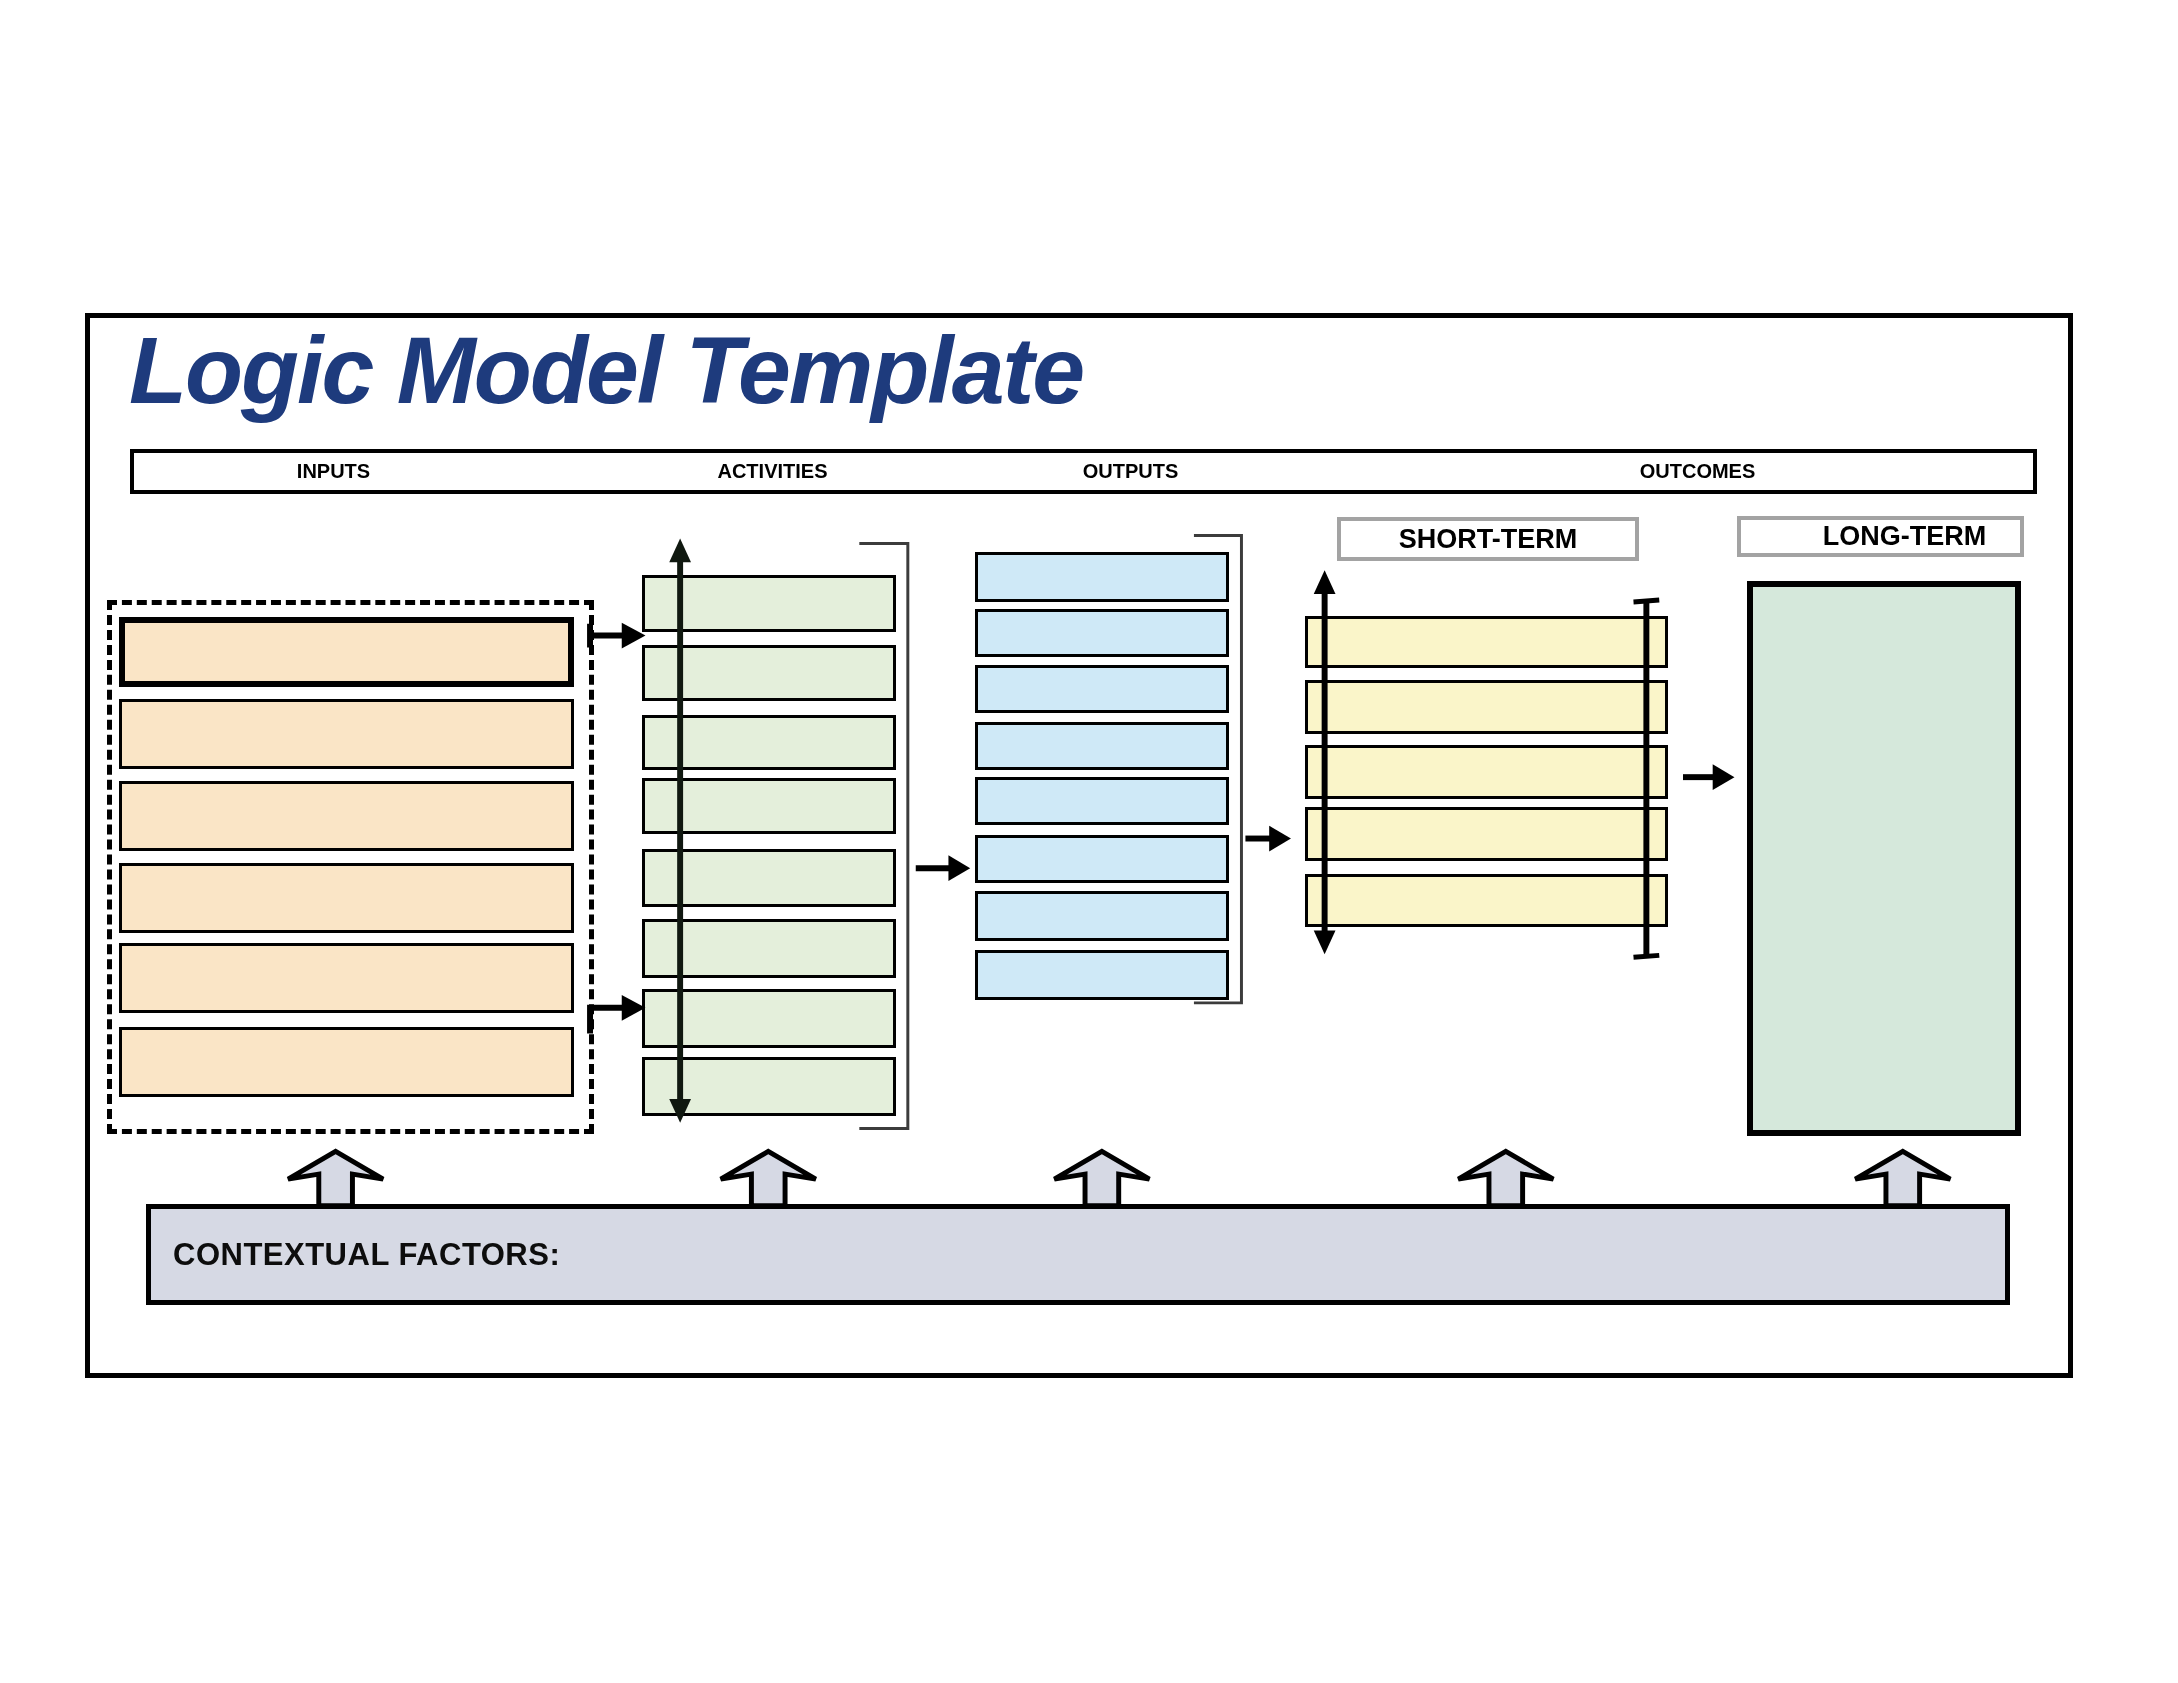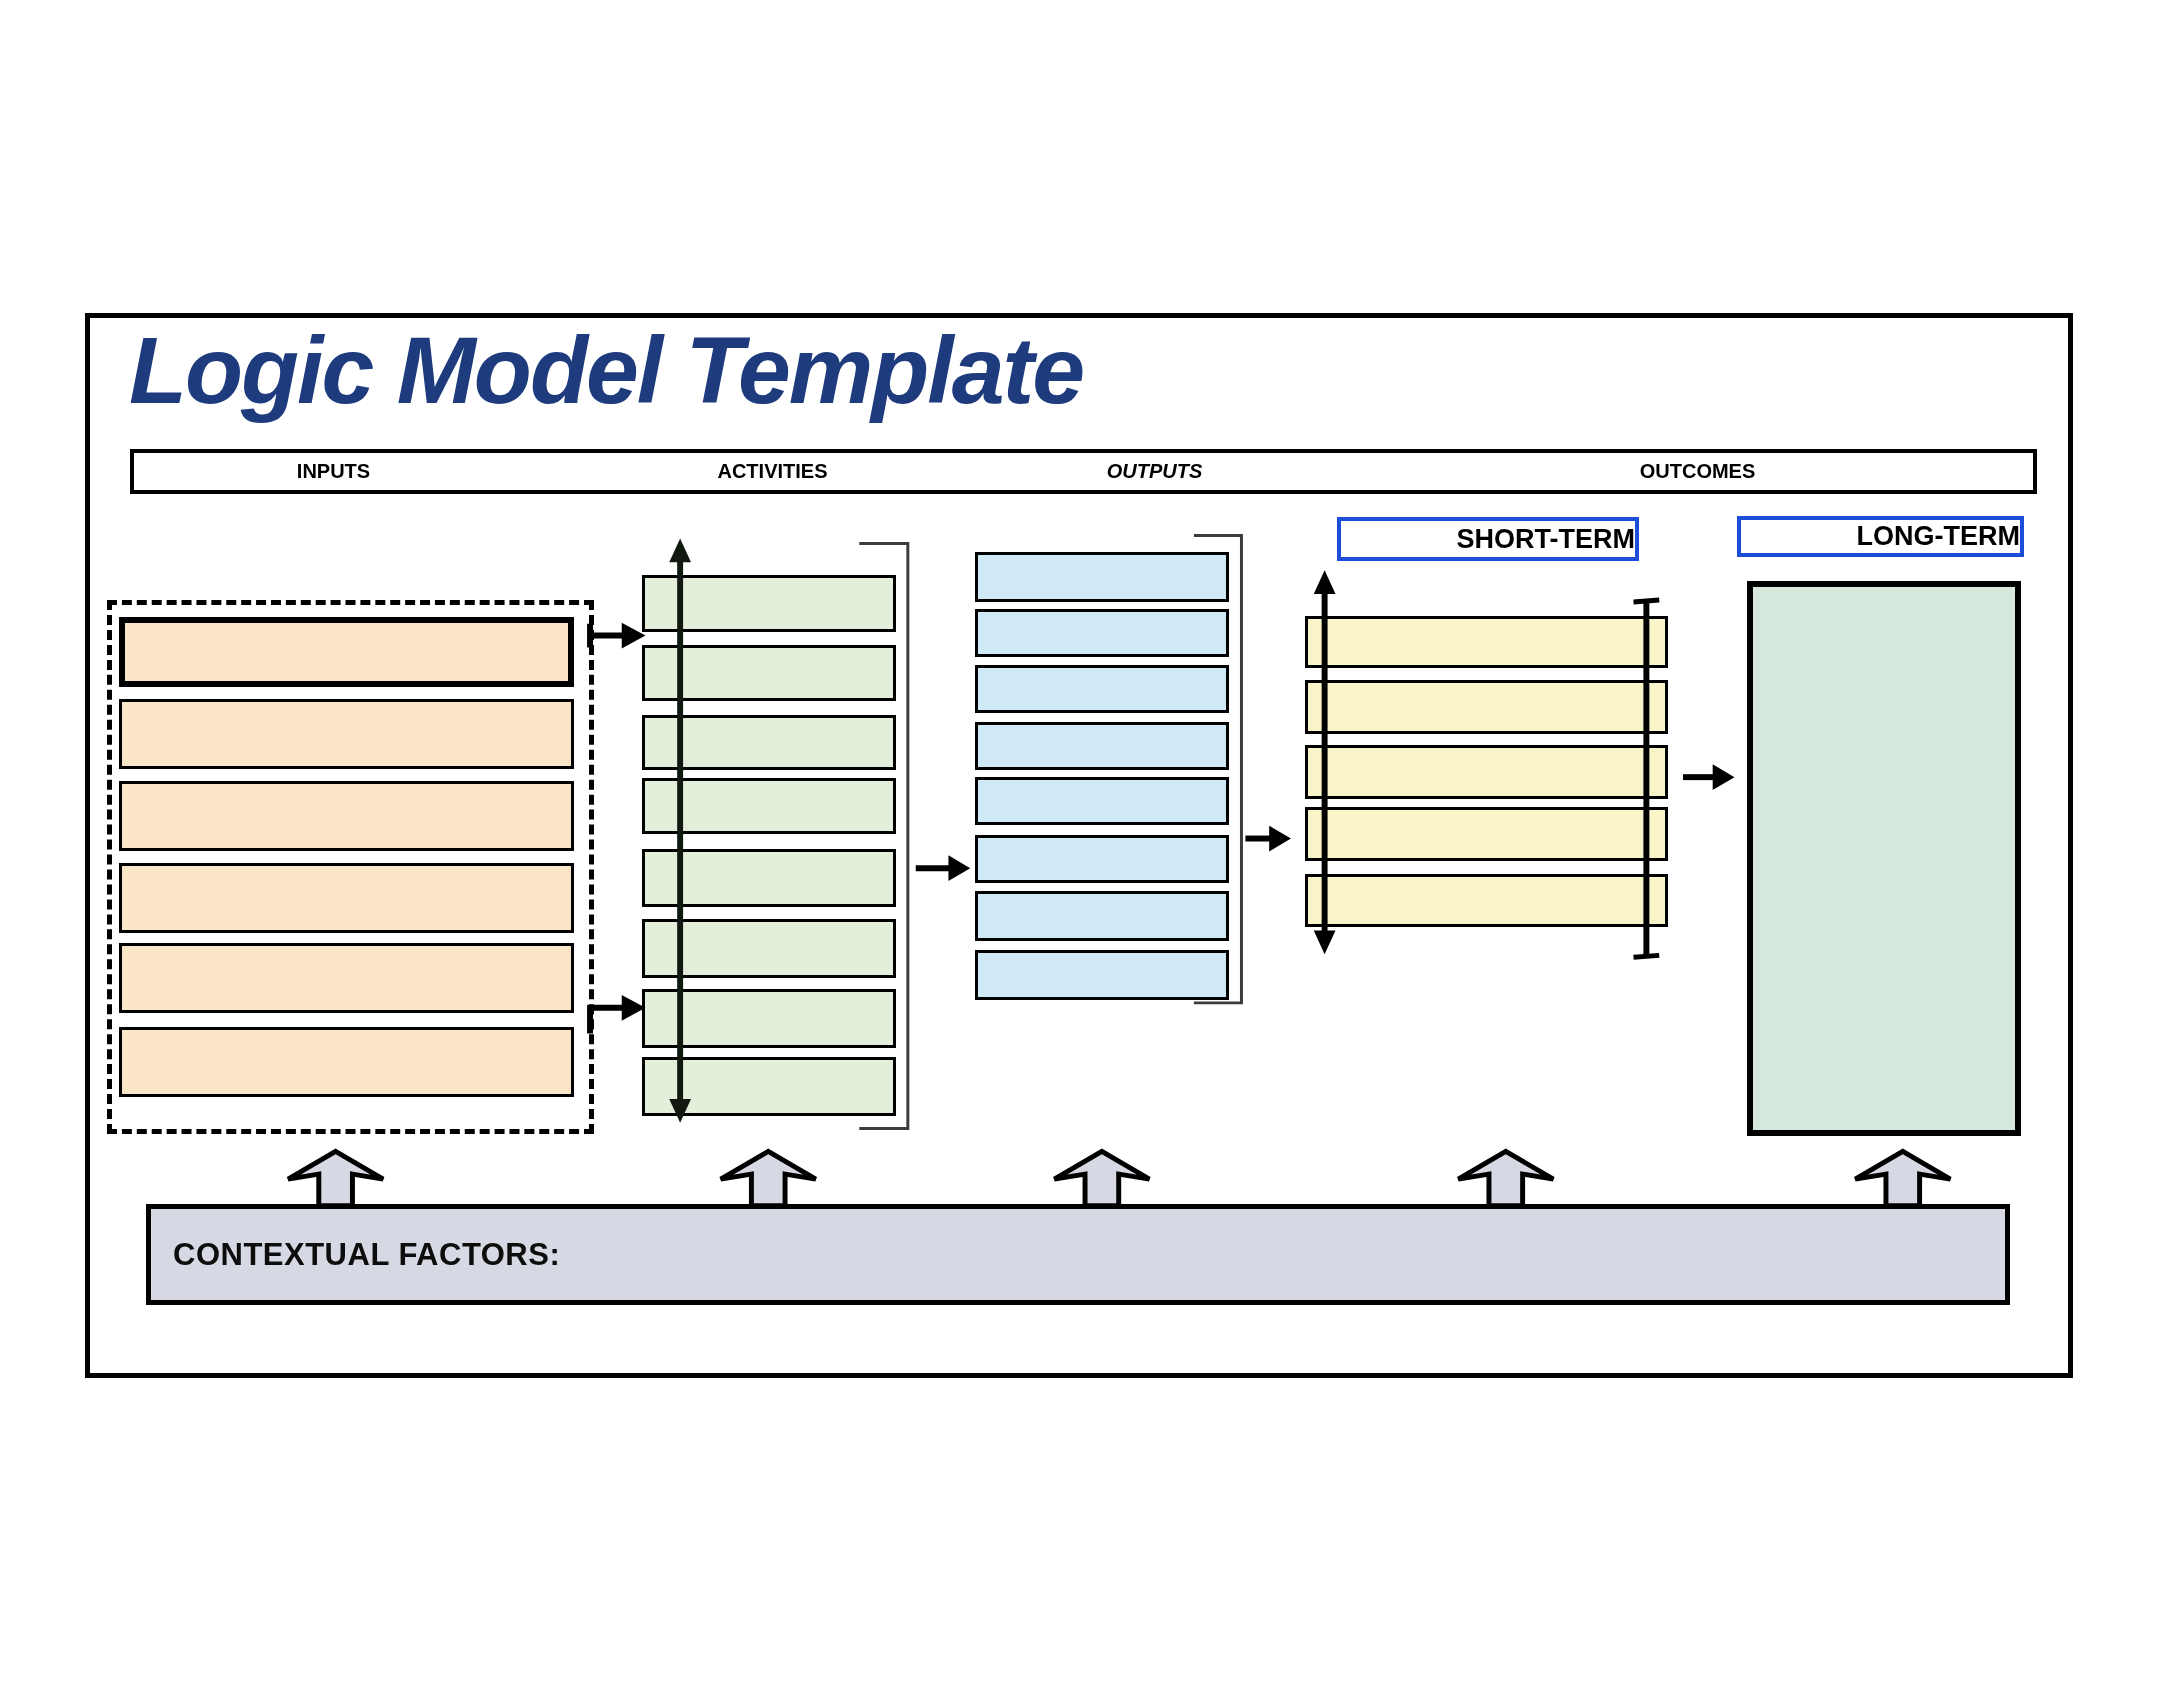--- a/index.html
+++ b/index.html
@@ -19,22 +19,22 @@
   }
   .header-bar{
     position:absolute;left:130px;top:449px;width:1907px;height:45px;
     border:4px solid #000;background:#fff;
   }
   .header-label{
     position:absolute;top:0;height:37px;line-height:37px;width:297px;
     text-align:center;font-size:20px;font-weight:bold;color:#000;
   }
   .sub-label-box{
-    position:absolute;border:4px solid #1d4ed8;background:#fff;
-    display:flex;align-items:center;justify-content:flex-end;
+    position:absolute;border:4px solid #a3a3a3;background:#fff;
+    display:flex;align-items:center;justify-content:center;
     font-size:27px;font-weight:bold;color:#000;
   }
   .dashed-container{
     position:absolute;left:107px;top:600px;width:487px;height:534px;
     border:5px dashed #000;
   }
   .slot{position:absolute;border:3px solid #000;}
   .inputs-slot{left:119px;width:455px;background:var(--orange);}
   .inputs-slot.first{border-width:6px;}
   .activities-slot{left:642px;width:254px;background:var(--green);}
@@ -60,21 +60,21 @@
 
 <div class="canvas">
 
   <div class="outer-border"></div>
 
   <div class="page-title">Logic Model Template</div>
 
   <div class="header-bar">
     <span class="header-label" style="left:51px;">INPUTS</span>
     <span class="header-label" style="left:490px;">ACTIVITIES</span>
-    <span class="header-label" style="left:872px;font-style:italic;">OUTPUTS</span>
+    <span class="header-label" style="left:848px;">OUTPUTS</span>
     <span class="header-label" style="left:1415px;">OUTCOMES</span>
   </div>
 
   <div class="sub-label-box" style="left:1337px;top:517px;width:302px;height:44px;">
     <span>SHORT-TERM</span>
   </div>
   <div class="sub-label-box" style="left:1737px;top:516px;width:287px;height:41px;padding-left:48px;">
     <span>LONG-TERM</span>
   </div>
 

